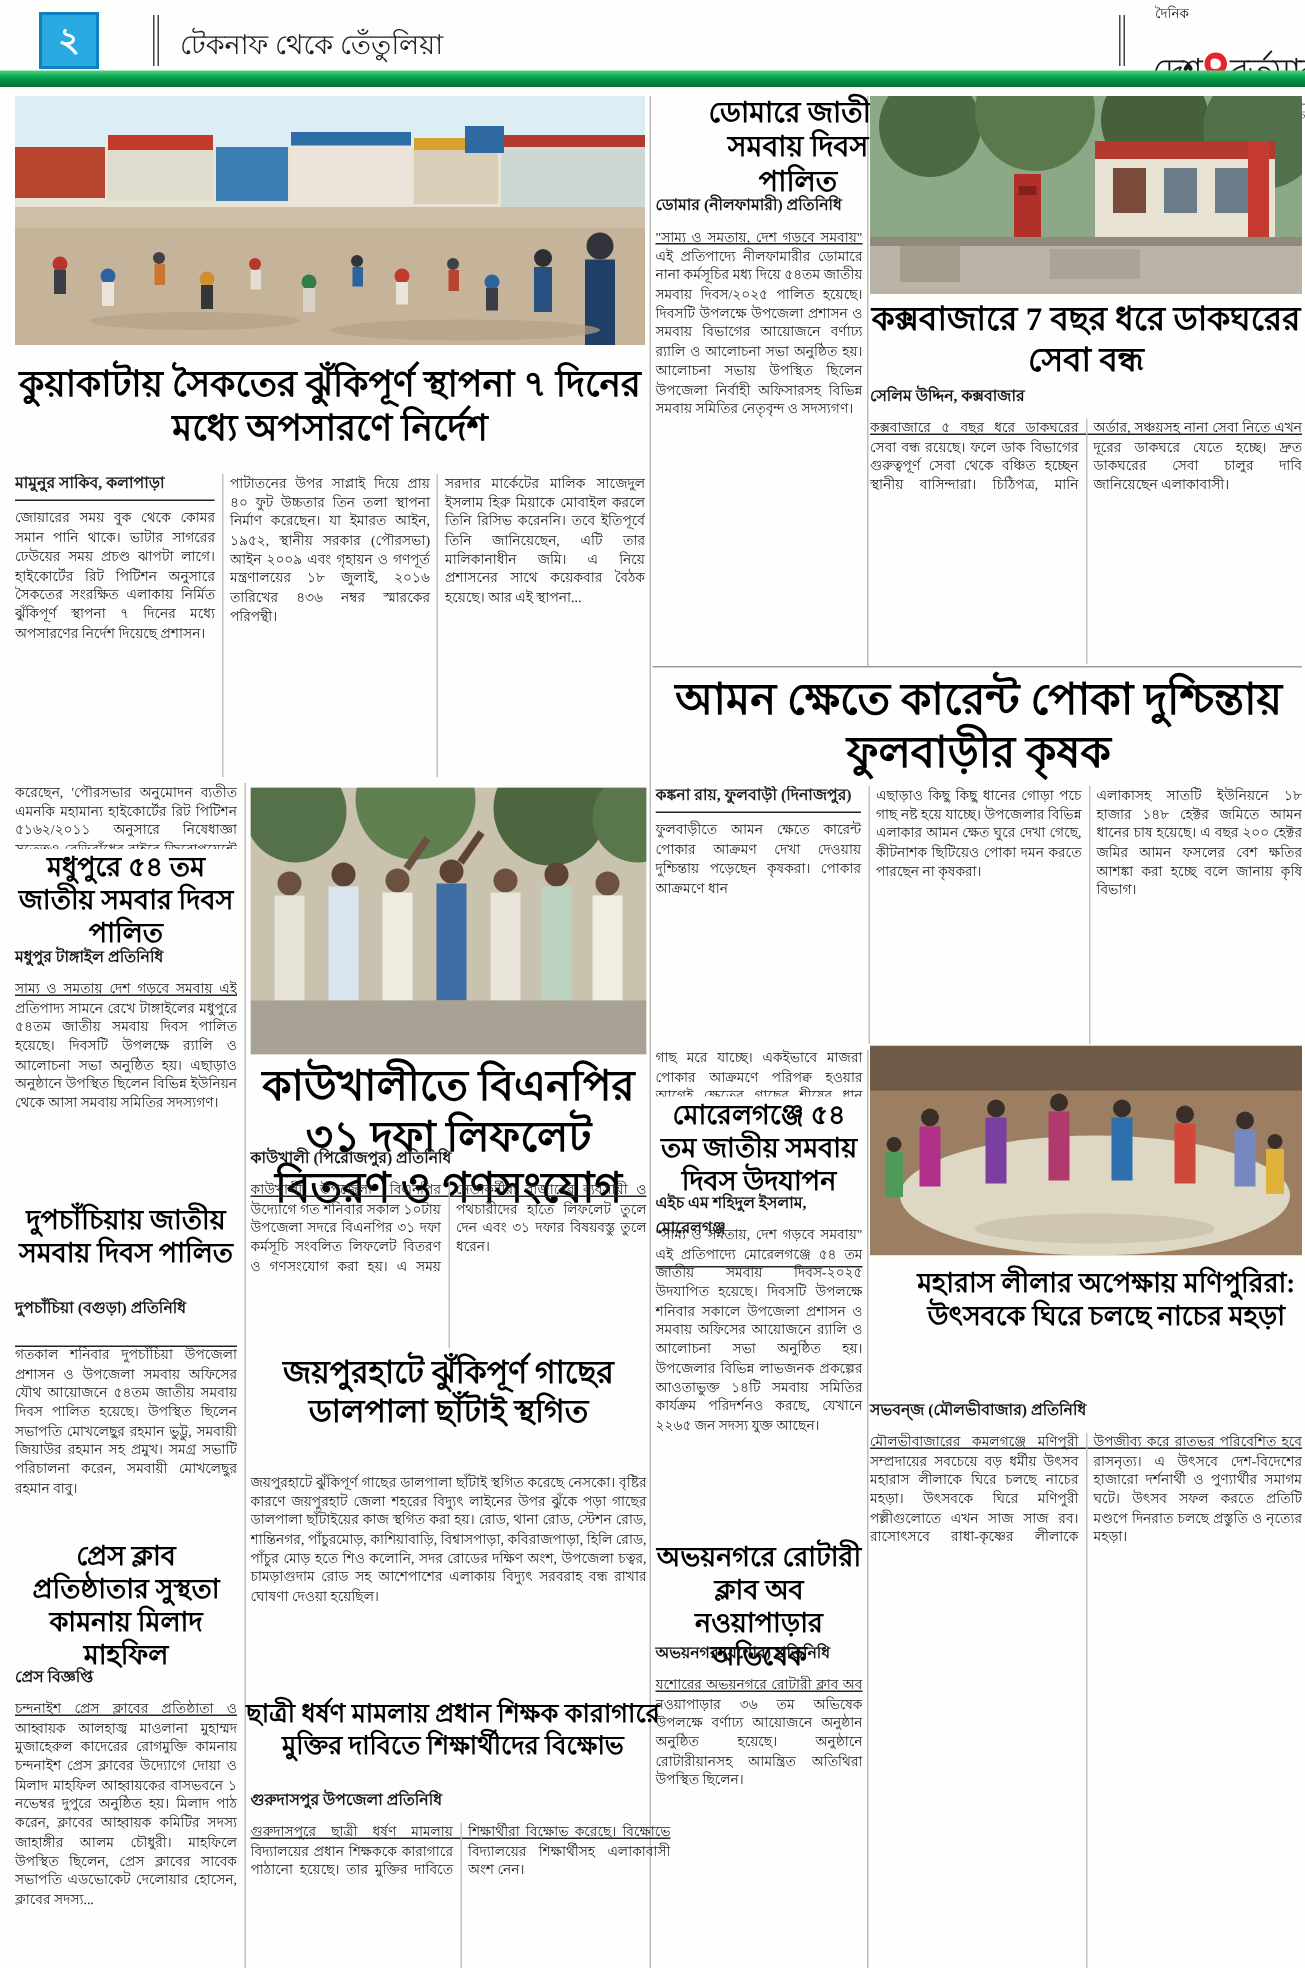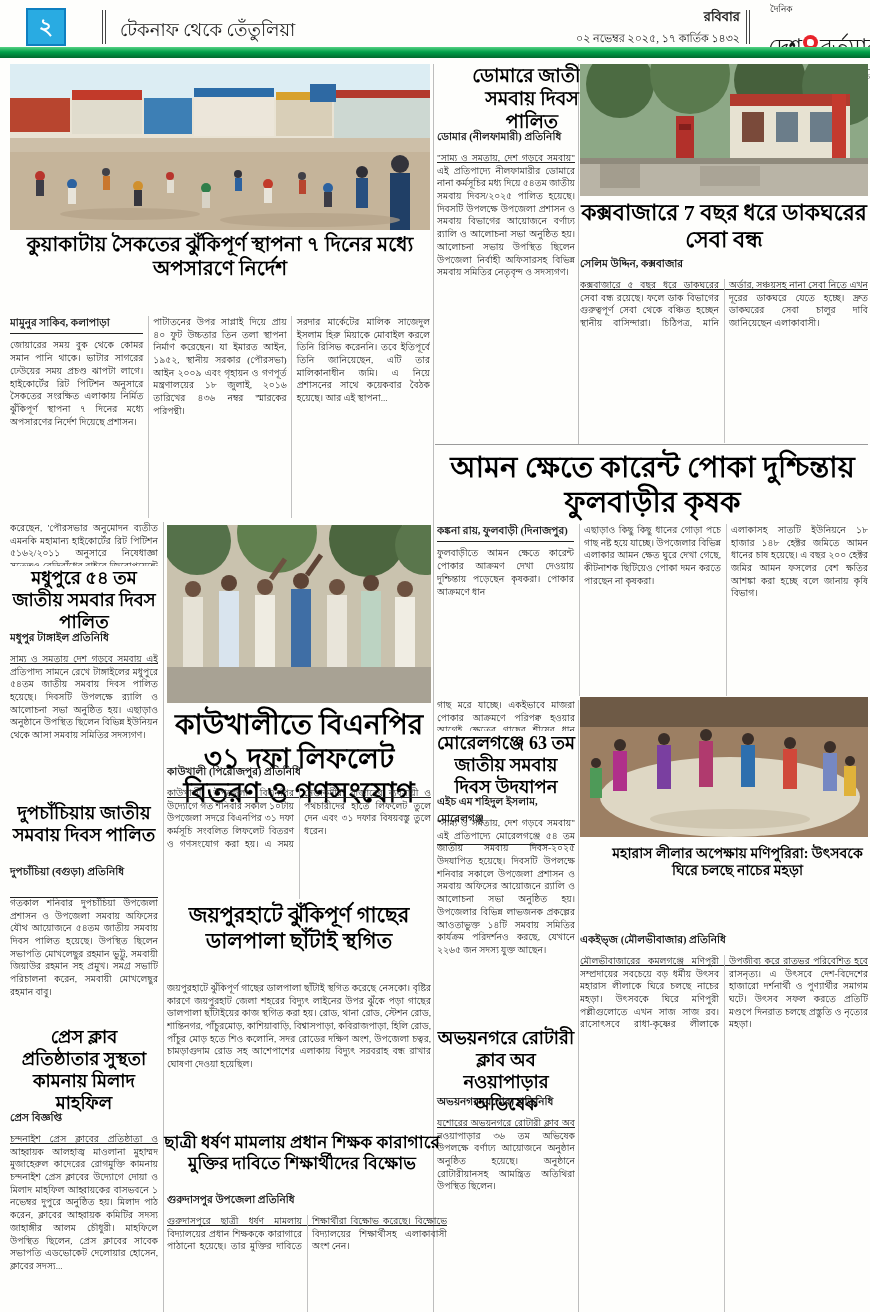--- a/index.html
+++ b/index.html
@@ -44,41 +44,41 @@
   .body-txt{ position:absolute; font-size:9.2px; line-height:1.38; text-align:justify;
     color:#222; overflow:hidden; }
   .cols2{ column-count:2; column-gap:10px; column-rule:1px solid #c2c2c2; }
   .cols3{ column-count:3; column-gap:10px; column-rule:1px solid #c2c2c2; }
   .byline-in{ font-size:10.5px; font-weight:bold; border-bottom:1.5px solid #222;
     padding-bottom:3px; margin-bottom:5px; }
   .vrule{ position:absolute; width:1px; background:#bdbdbd; }
   .hrule{ position:absolute; height:1px; background:#9a9a9a; }
   
   #ph-beach{ left:10px; top:64px; width:420px; height:166px; }
-  #hl-kuakata{ left:10px; top:232px; width:420px; font-size:20px; }
+  #hl-kuakata{ left:10px; top:243px; width:420px; font-size:24px; }
   #bd-kuakata{ left:10px; top:316px; width:420px; height:202px; }
   #hl-domar{ left:463px; top:64px; width:138px; font-size:19px; }
   #by-domar{ left:437px; top:129px; width:138px; }
   #bd-domar{ left:437px; top:152px; width:138px; height:292px; }
   #ph-post{ left:580px; top:64px; width:288px; height:132px; }
   #hl-cox{ left:580px; top:200px; width:288px; font-size:22px; }
   #by-cox{ left:580px; top:256px; width:288px; }
   #bd-cox{ left:580px; top:279px; width:288px; height:164px; }
   #hr-amon{ left:435px; top:444px; width:433px; }
   #hl-amon{ left:437px; top:450px; width:431px; font-size:29px; }
   #bd-amon{ left:437px; top:524px; width:431px; height:172px; }
   #bd-morel-lead{ left:437px; top:699px; width:138px; height:32px; }
   #hl-morel{ left:437px; top:733px; width:138px; font-size:18px; }
   #by-morel{ left:437px; top:794px; width:138px; }
   #bd-morel{ left:437px; top:817px; width:138px; height:207px; }
   #hl-abhay{ left:437px; top:1028px; width:138px; font-size:18px; }
   #by-abhay{ left:437px; top:1094px; width:138px; }
   #bd-abhay{ left:437px; top:1117px; width:138px; height:195px; }
   #ph-dance{ left:580px; top:697px; width:288px; height:140px; }
-  #hl-maharas{ left:580px; top:845px; width:288px; font-size:14px;padding-left:27px; }
+  #hl-maharas{ left:580px; top:845px; width:288px; font-size:18px;padding-left:27px; }
   #by-maharas{ left:580px; top:932px; width:288px; }
   #bd-maharas{ left:580px; top:955px; width:288px; height:357px; }
   #bd-kua-cont{ left:10px; top:522px; width:148px; height:44px; }
   #hl-madhupur{ left:10px; top:568px; width:148px; font-size:18px; }
   #by-madhupur{ left:10px; top:630px; width:148px; }
   #bd-madhupur{ left:10px; top:653px; width:148px; height:148px; }
   #hl-dup{ left:10px; top:803px; width:148px; font-size:18px; }
   #by-dup{ left:10px; top:864px; width:148px; }
   #bd-dup{ left:10px; top:897px; width:148px; height:138px; }
   #hl-press{ left:10px; top:1027px; width:148px; font-size:18px; }
@@ -101,24 +101,20 @@
 </style>
 </head>
 <body>
 
 <div id="page">
 
   <div class="pagenum-box">২</div>
   <div class="hdr-divider" id="hdr-div1"></div>
   <div class="section-title">টেকনাফ থেকে তেঁতুলিয়া</div>
 
-  <div class="date-block">
-    <div class="date-weekday">রবিবার</div>
-    <div class="date-line">০২ নভেম্বর ২০২৫, ১৭ কার্তিক ১৪৩২</div>
-  </div>
   <div class="hdr-divider" id="hdr-div2"></div>
 
   <div class="logo-block">
     <div class="logo-daily">দৈনিক</div>
     <div class="logo-row">
       <span class="logo-word">দেশ</span>
       <span class="logo-dot"></span>
       <span class="logo-word">বর্তমান</span>
     </div>
     <div class="logo-tagline">সত্যের পথে অবিচল</div>
@@ -219,21 +215,21 @@
 
   <h1 class="headline" id="hl-amon">আমন ক্ষেতে কারেন্ট পোকা দুশ্চিন্তায় ফুলবাড়ীর কৃষক</h1>
   <div class="body-txt cols3" id="bd-amon">
     <div class="byline-in">কঙ্কনা রায়, ফুলবাড়ী (দিনাজপুর)</div>
     <p>ফুলবাড়ীতে আমন ক্ষেতে কারেন্ট পোকার আক্রমণ দেখা দেওয়ায় দুশ্চিন্তায় পড়েছেন কৃষকরা। পোকার আক্রমণে ধান</p>
     <p>এছাড়াও কিছু কিছু ধানের গোড়া পচে গাছ নষ্ট হয়ে যাচ্ছে। উপজেলার বিভিন্ন এলাকার আমন ক্ষেত ঘুরে দেখা গেছে, কীটনাশক ছিটিয়েও পোকা দমন করতে পারছেন না কৃষকরা।</p>
     <p>এলাকাসহ সাতটি ইউনিয়নে ১৮ হাজার ১৪৮ হেক্টর জমিতে আমন ধানের চাষ হয়েছে। এ বছর ২০০ হেক্টর জমির আমন ফসলের বেশ ক্ষতির আশঙ্কা করা হচ্ছে বলে জানায় কৃষি বিভাগ।</p>
   </div>
 
   <div class="body-txt" id="bd-morel-lead">গাছ মরে যাচ্ছে। একইভাবে মাজরা পোকার আক্রমণে পরিপক্ব হওয়ার আগেই ক্ষেতের গাছের শীষের ধান পাতানে পরিণত হয়ে যাচ্ছে।</div>
-  <h2 class="headline" id="hl-morel">মোরেলগঞ্জে 63 তম জাতীয় সমবায় দিবস উদযাপন</h2>
+  <h2 class="headline" id="hl-morel">মোরেলগঞ্জে ৫৪ তম জাতীয় সমবায় দিবস উদযাপন</h2>
   <div class="byline" id="by-morel">এইচ এম শহিদুল ইসলাম, মোরেলগঞ্জ</div>
   <div class="body-txt" id="bd-morel">"সাম্য ও সমতায়, দেশ গড়বে সমবায়" এই প্রতিপাদ্যে মোরেলগঞ্জে ৫৪ তম জাতীয় সমবায় দিবস-২০২৫ উদযাপিত হয়েছে। দিবসটি উপলক্ষে শনিবার সকালে উপজেলা প্রশাসন ও সমবায় অফিসের আয়োজনে র‌্যালি ও আলোচনা সভা অনুষ্ঠিত হয়। উপজেলার বিভিন্ন লাভজনক প্রকল্পের আওতাভুক্ত ১৪টি সমবায় সমিতির কার্যক্রম পরিদর্শনও করছে, যেখানে ২২৬৫ জন সদস্য যুক্ত আছেন।</div>
 
   <h2 class="headline" id="hl-abhay">অভয়নগরে রোটারী ক্লাব অব নওয়াপাড়ার অভিষেক</h2>
   <div class="byline" id="by-abhay">অভয়নগর (যশোর) প্রতিনিধি</div>
   <div class="body-txt" id="bd-abhay">যশোরের অভয়নগরে রোটারী ক্লাব অব নওয়াপাড়ার ৩৬ তম অভিষেক উপলক্ষে বর্ণাঢ্য আয়োজনে অনুষ্ঠান অনুষ্ঠিত হয়েছে। অনুষ্ঠানে রোটারীয়ানসহ আমন্ত্রিত অতিথিরা উপস্থিত ছিলেন।</div>
 
   <div class="photo" id="ph-dance">
     <svg width="288" height="140" viewBox="0 0 288 140" xmlns="http://www.w3.org/2000/svg">
       <rect width="288" height="140" fill="#9c7f63"></rect>
@@ -254,21 +250,21 @@
           <rect x="243" y="56" width="14" height="38" fill="#7688c2"></rect>
         <circle cx="270" cy="64" r="5" fill="#3a2e28"></circle>
           <rect x="264" y="69" width="12" height="30" fill="#e0b23a"></rect>
         <circle cx="16" cy="66" r="5" fill="#3a2e28"></circle>
           <rect x="10" y="71" width="12" height="30" fill="#4e9a58"></rect>
       </g>
       <ellipse cx="150" cy="122" rx="80" ry="10" fill="#cfc6b0"></ellipse>
     </svg>
   </div>
   <h2 class="headline" id="hl-maharas">মহারাস লীলার অপেক্ষায় মণিপুরিরা: উৎসবকে ঘিরে চলছে নাচের মহড়া</h2>
-  <div class="byline" id="by-maharas">একইভ্জ (মৌলভীবাজার) প্রতিনিধি</div>
+  <div class="byline" id="by-maharas">সভবন্জ (মৌলভীবাজার) প্রতিনিধি</div>
   <div class="body-txt cols2" id="bd-maharas">মৌলভীবাজারের কমলগঞ্জে মণিপুরী সম্প্রদায়ের সবচেয়ে বড় ধর্মীয় উৎসব মহারাস লীলাকে ঘিরে চলছে নাচের মহড়া। উৎসবকে ঘিরে মণিপুরী পল্লীগুলোতে এখন সাজ সাজ রব। রাসোৎসবে রাধা-কৃষ্ণের লীলাকে উপজীব্য করে রাতভর পরিবেশিত হবে রাসনৃত্য। এ উৎসবে দেশ-বিদেশের হাজারো দর্শনার্থী ও পুণ্যার্থীর সমাগম ঘটে। উৎসব সফল করতে প্রতিটি মণ্ডপে দিনরাত চলছে প্রস্তুতি ও নৃত্যের মহড়া।</div>
 
   <div class="body-txt" id="bd-kua-cont">করেছেন, 'পৌরসভার অনুমোদন ব্যতীত এমনকি মহামান্য হাইকোর্টের রিট পিটিশন ৫১৬২/২০১১ অনুসারে নিষেধাজ্ঞা সত্ত্বেও বেড়িবাঁধের বাইরে জিরোপয়েন্টে লোহার পাইপ দিয়ে কাঠের</div>
   <h2 class="headline" id="hl-madhupur">মধুপুরে ৫৪ তম জাতীয় সমবার দিবস পালিত</h2>
   <div class="byline" id="by-madhupur">মধুপুর টাঙ্গাইল প্রতিনিধি</div>
   <div class="body-txt" id="bd-madhupur">সাম্য ও সমতায় দেশ গড়বে সমবায় এই প্রতিপাদ্য সামনে রেখে টাঙ্গাইলের মধুপুরে ৫৪তম জাতীয় সমবায় দিবস পালিত হয়েছে। দিবসটি উপলক্ষে র‌্যালি ও আলোচনা সভা অনুষ্ঠিত হয়। এছাড়াও অনুষ্ঠানে উপস্থিত ছিলেন বিভিন্ন ইউনিয়ন থেকে আসা সমবায় সমিতির সদস্যগণ।</div>
 
   <h2 class="headline" id="hl-dup">দুপচাঁচিয়ায় জাতীয় সমবায় দিবস পালিত</h2>
   <div class="byline" id="by-dup">দুপচাঁচিয়া (বগুড়া) প্রতিনিধি</div>
   <div class="body-txt" id="bd-dup">গতকাল শনিবার দুপচাঁচিয়া উপজেলা প্রশাসন ও উপজেলা সমবায় অফিসের যৌথ আয়োজনে ৫৪তম জাতীয় সমবায় দিবস পালিত হয়েছে। উপস্থিত ছিলেন সভাপতি মোখলেছুর রহমান ভুট্টু, সমবায়ী জিয়াউর রহমান সহ প্রমুখ। সমগ্র সভাটি পরিচালনা করেন, সমবায়ী মোখলেছুর রহমান বাবু।</div>

